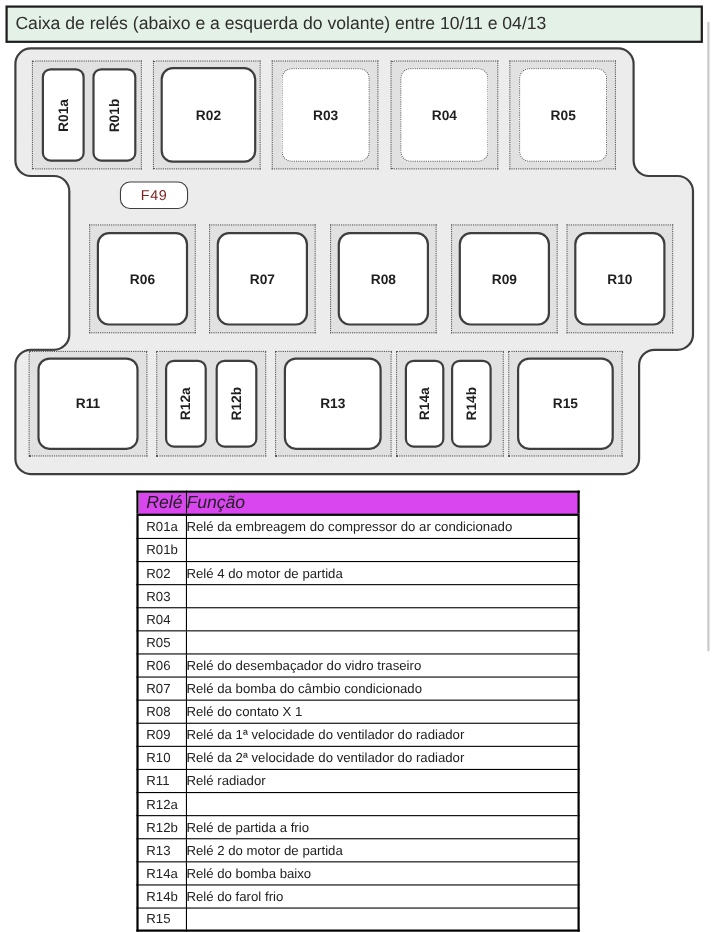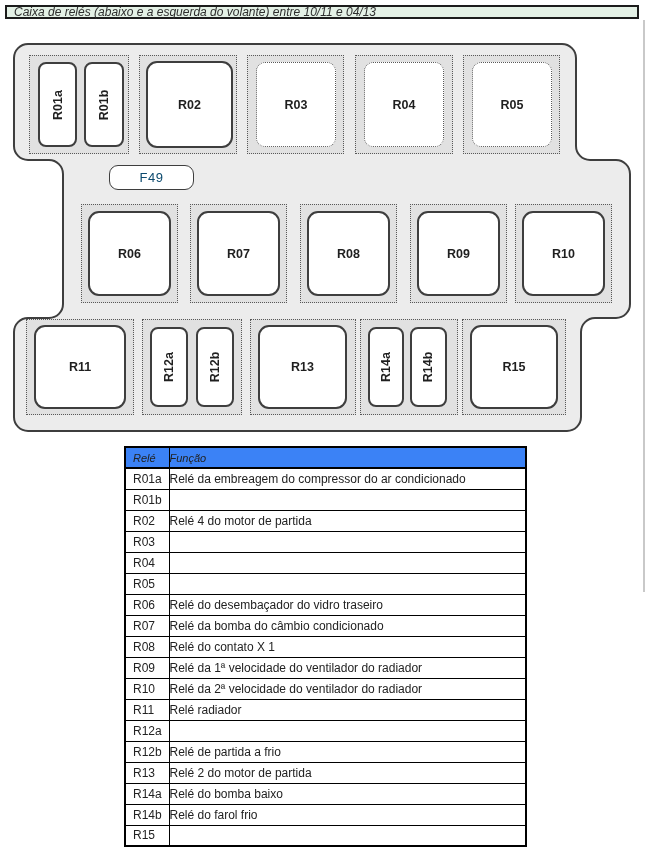--- a/index.html
+++ b/index.html
@@ -2,24 +2,24 @@
 <html><head>
 <meta charset="utf-8">
 <style>
   * { margin:0; padding:0; box-sizing:border-box; }
   html,body { background:#ffffff; }
   body {
     width:647px; height:847px; position:relative; overflow:hidden;
     font-family:"Liberation Sans", sans-serif; color:#222;
   }
   .title-bar {
-    position:absolute; left:5px; top:5px; width:634px; height:14px;
+    position:absolute; left:5px; top:5px; width:634px; height:34px;
     background:#e4f1e6; border:2px solid #1c1c1c;
     display:flex; align-items:center; padding-left:7px;
-    font-style:italic; font-size:12px; color:#2e2e2e;
+    font-size:16px; color:#2e2e2e;
   }
   .edge-line {
     position:absolute; left:643px; top:20px; width:2px; height:572px;
     background:#c9c9c9;
   }
   .diagram { position:absolute; left:0; top:42px; width:647px; height:392px; }
   .diagram svg { position:absolute; left:0; top:0; }
   .region {
     position:absolute; z-index:2;
     background:#e1e1e1; border:1.5px dotted #585858;
@@ -27,24 +27,24 @@
   .relay {
     position:absolute; z-index:3;
     background:#ffffff; border:2px solid #3e3e3e; border-radius:11px;
     display:flex; align-items:center; justify-content:center;
     font-weight:bold; font-size:12.5px; color:#1f1f1f;
   }
   .relay.empty { border:1.5px dotted #585858; border-radius:9px; }
   .relay.vert { border-radius:8px; }
   .relay.vert span { transform:rotate(-90deg); white-space:nowrap; }
   .fuse {
-    position:absolute; z-index:3; left:109px; top:123px; width:85px; height:25px;
+    position:absolute; z-index:3; left:109px; top:123px; width:62px; height:25px;
     background:#ffffff; border:1.5px solid #3e3e3e; border-radius:9px;
     display:flex; align-items:center; justify-content:center;
-    font-size:13px; color:#0c4a6e; letter-spacing:0.5px;
+    font-size:13px; color:#7f1d1d; letter-spacing:0.5px;
   }
   
   .reg-r01 { left:29px;  top:13px;  width:100px; height:99px; }
   .reg-r02 { left:139px; top:13px;  width:98px;  height:99px; }
   .reg-r03 { left:247px; top:13px;  width:97px;  height:99px; }
   .reg-r04 { left:355px; top:13px;  width:98px;  height:99px; }
   .reg-r05 { left:463px; top:13px;  width:97px;  height:99px; }
   .reg-r06 { left:81px;  top:162px; width:97px;  height:99px; }
   .reg-r07 { left:190px; top:162px; width:97px;  height:99px; }
   .reg-r08 { left:300px; top:162px; width:97px;  height:99px; }
@@ -81,21 +81,21 @@
     font-size:12px; color:#222;
     border:2px solid #000;
   }
   .func-table col.c1 { width:44px; }
   .func-table th, .func-table td {
     border:1px solid #000; height:21px;
     text-align:left; vertical-align:middle;
     overflow:hidden; white-space:nowrap;
   }
   .func-table th {
-    background:#3b82f6; font-style:italic; font-weight:normal; font-size:11px;
+    background:#d946ef; font-style:italic; font-weight:normal; font-size:16px;
     border-bottom:2px solid #000;
   }
   .func-table .c-rele  { padding-left:7px; }
   .func-table .c-func  { padding-left:0; }
 </style>
 </head>
 <body>
 
 <div class="title-bar">
   <span>Caixa de relés (abaixo e a esquerda do volante) entre 10/11 e 04/13</span>

